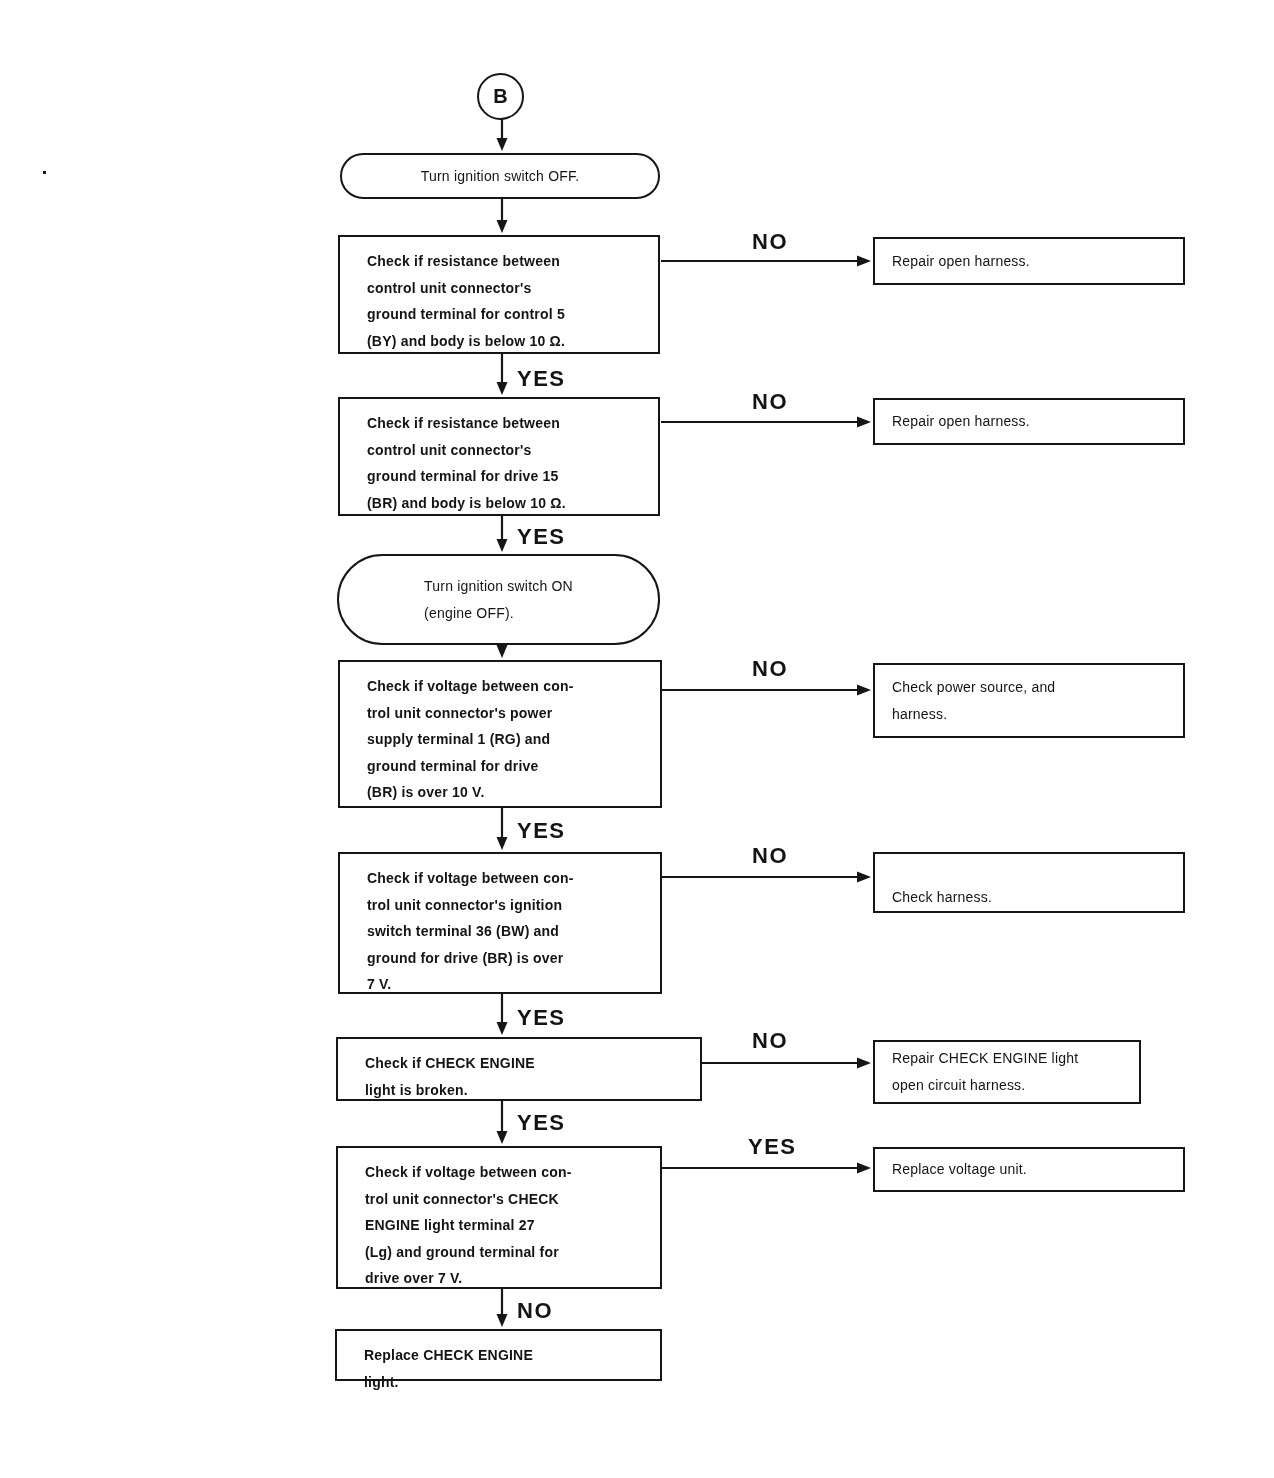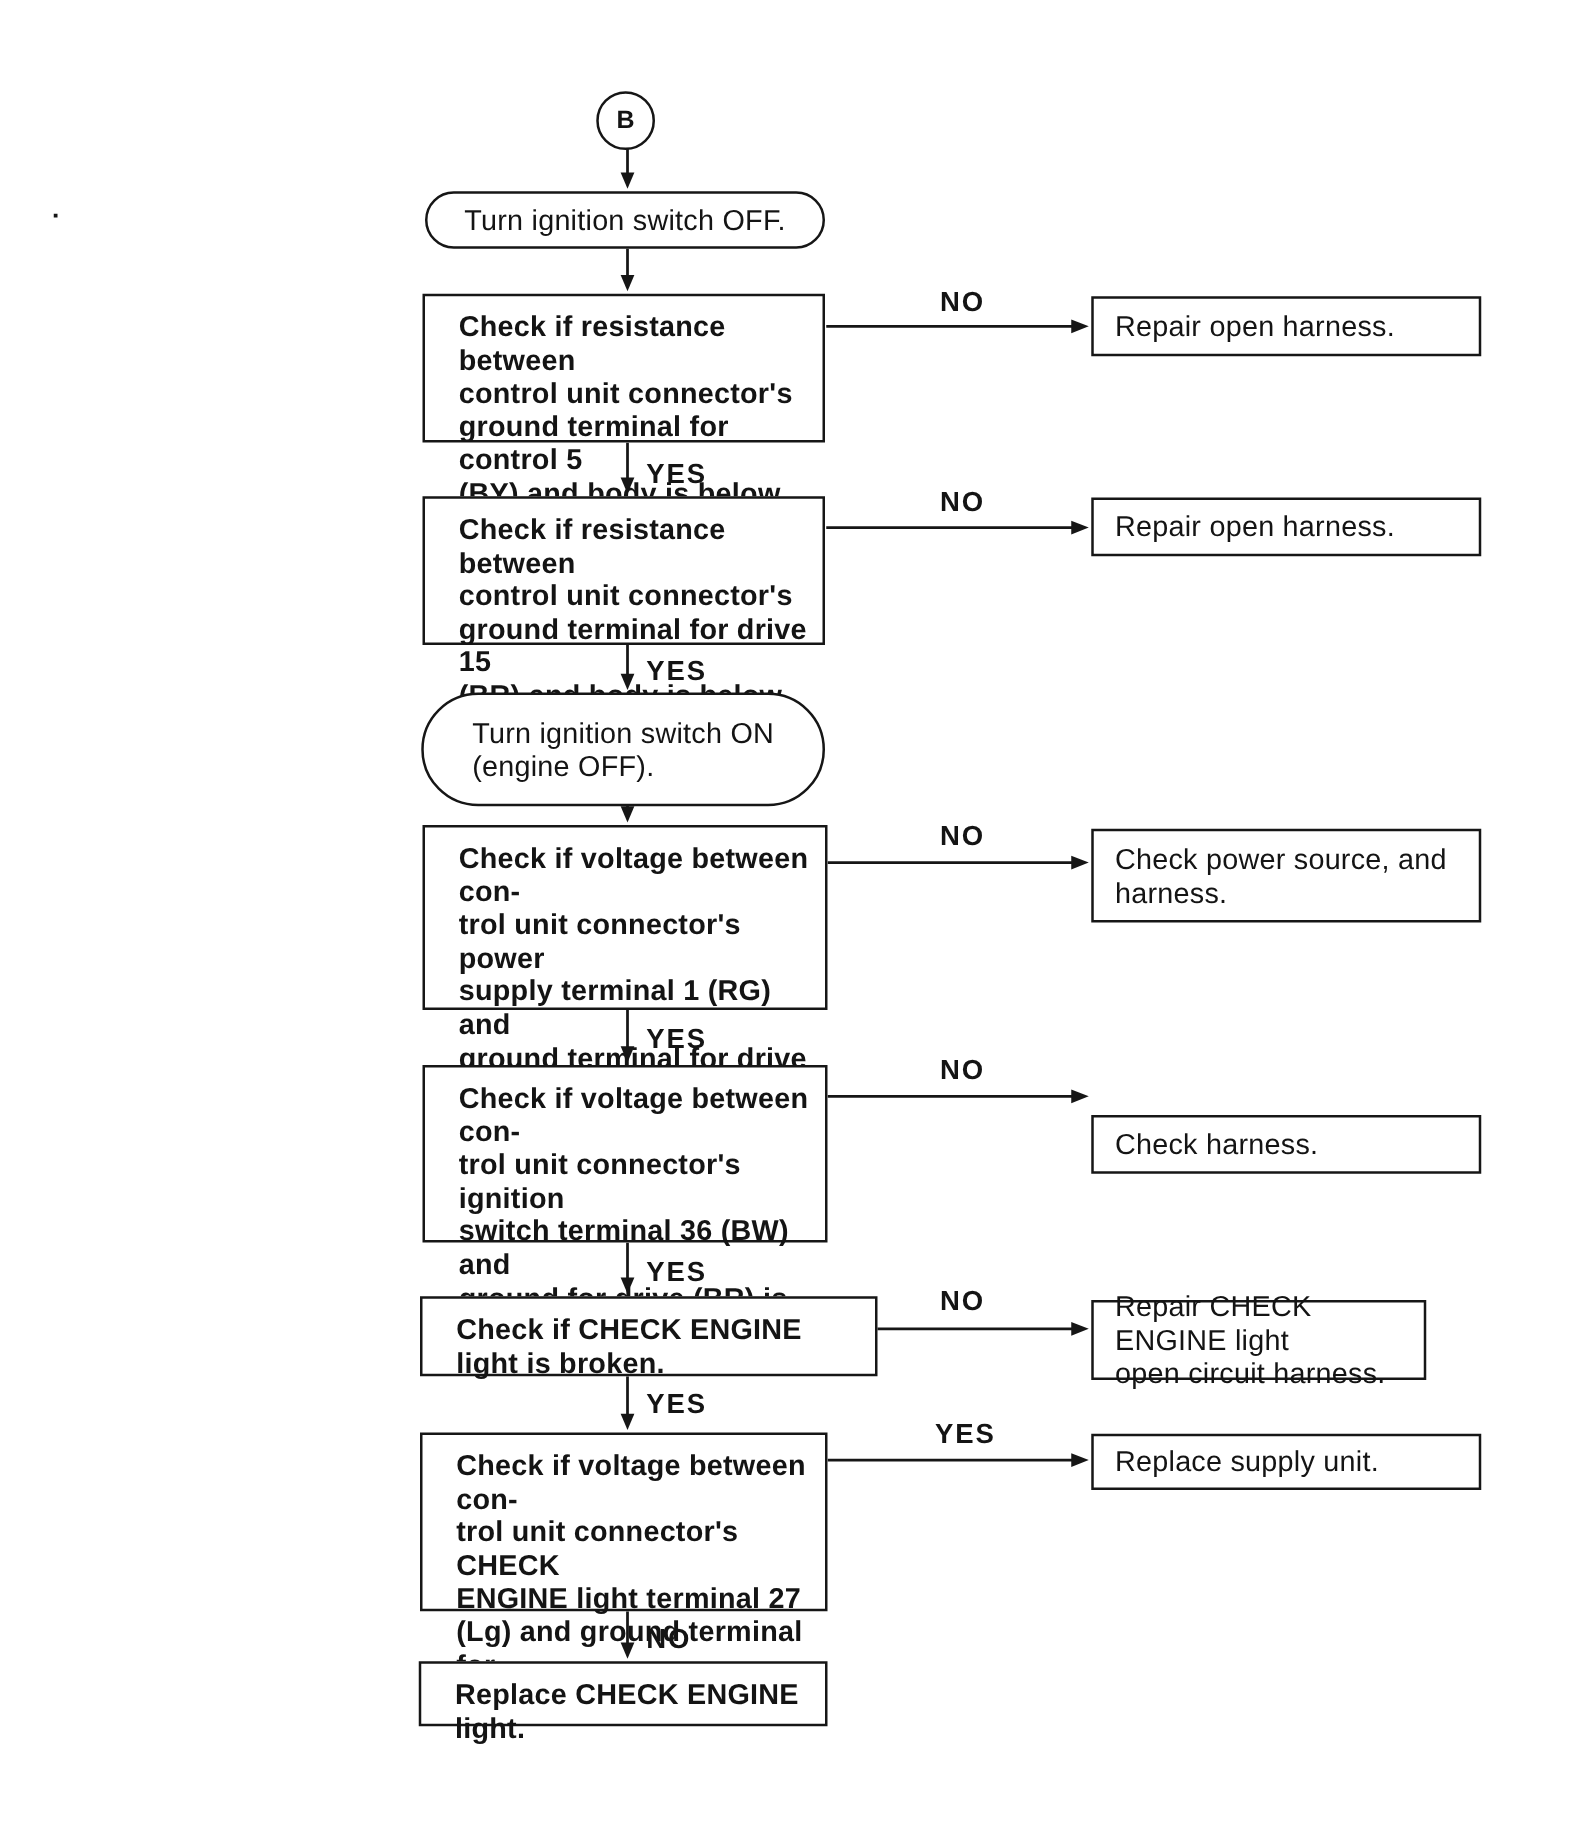--- a/index.html
+++ b/index.html
@@ -1,21 +1,21 @@
 <!DOCTYPE html>
 <html><head>
 <meta charset="utf-8">
 <style>
   * { margin:0; padding:0; box-sizing:border-box; }
   html,body { background:#ffffff; }
   body { font-family:"Liberation Sans", sans-serif; color:#141414; }
   #canvas { position:relative; width:1274px; height:1478px; background:#ffffff; overflow:hidden; }
 
   .node { position:absolute; border:2.5px solid #161616; background:#ffffff; }
-  .txt { font-size:23px; line-height:26.6px; letter-spacing:0.2px; white-space:pre-line; color:#141414; }
+  .txt { font-size:14px; line-height:26.6px; letter-spacing:0.2px; white-space:pre-line; color:#141414; }
 
   .step .txt { padding:11px 8px 0 27px;font-weight:bold; }
 
   .terminal { border-radius:999px; display:flex; align-items:center; justify-content:center; }
   .terminal .txt { text-align:left; }
 
   .action { display:flex; align-items:center; }
   .action .txt { padding-left:17px; }
 
   .connector-circle { position:absolute; width:47px; height:47px; border:2.5px solid #161616;
@@ -115,42 +115,42 @@
 harness.</div>
   </div>
 
   <div class="node step" style="left:338px; top:852px; width:324px; height:142px;">
     <div class="txt">Check if voltage between con-
 trol unit connector's ignition
 switch terminal 36 (BW) and
 ground for drive (BR) is over
 7 V.</div>
   </div>
-  <div class="node action" style="left:873px; top:892px; width:312px; height:47px;">
+  <div class="node action" style="left:873px; top:852px; width:312px; height:61px;align-items:flex-end;">
     <div class="txt">Check harness.</div>
   </div>
 
   <div class="node step" style="left:336px; top:1037px; width:366px; height:64px;">
     <div class="txt">Check if CHECK ENGINE
 light is broken.</div>
   </div>
   <div class="node action" style="left:873px; top:1040px; width:268px; height:64px;">
     <div class="txt">Repair CHECK ENGINE light
 open circuit harness.</div>
   </div>
 
   <div class="node step" style="left:336px; top:1146px; width:326px; height:143px;">
     <div class="txt">Check if voltage between con-
 trol unit connector's CHECK
 ENGINE light terminal 27
 (Lg) and ground terminal for
 drive over 7 V.</div>
   </div>
   <div class="node action" style="left:873px; top:1147px; width:312px; height:45px;">
-    <div class="txt">Replace supply unit.</div>
+    <div class="txt">Replace voltage unit.</div>
   </div>
 
   <div class="node step" style="left:335px; top:1329px; width:327px; height:52px;">
     <div class="txt">Replace CHECK ENGINE
 light.</div>
   </div>
 
   <span class="edge-label" style="left:517px; top:366px;">YES</span>
   <span class="edge-label" style="left:517px; top:524px;">YES</span>
   <span class="edge-label" style="left:517px; top:818px;">YES</span>

